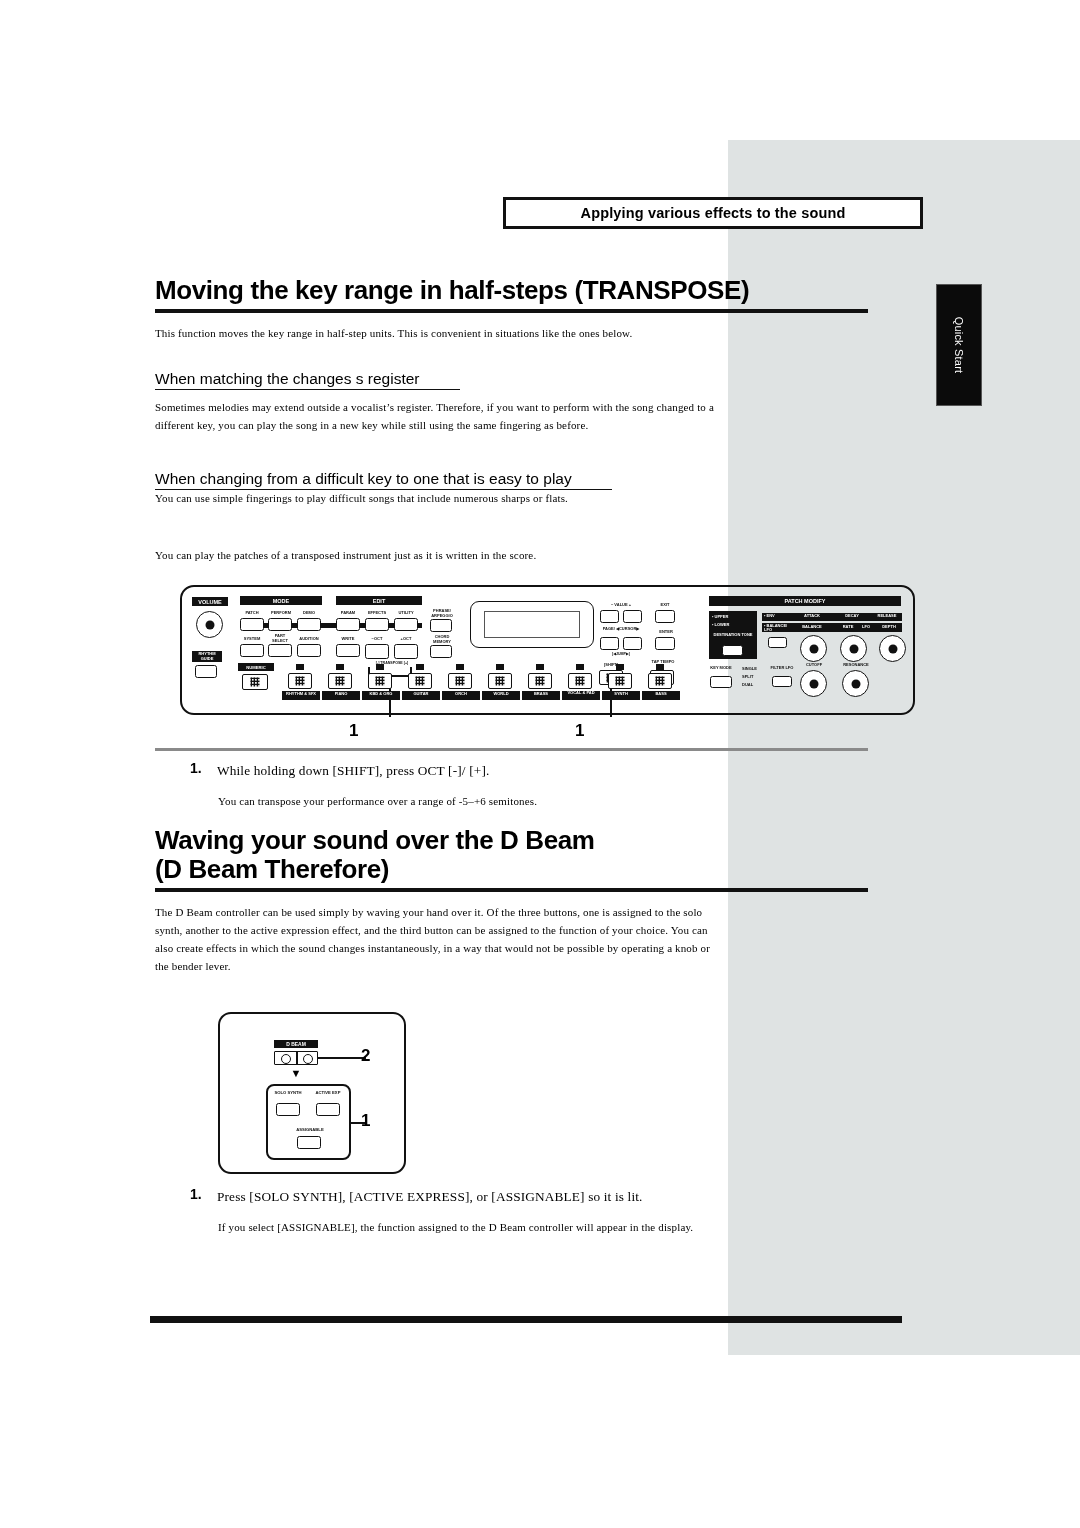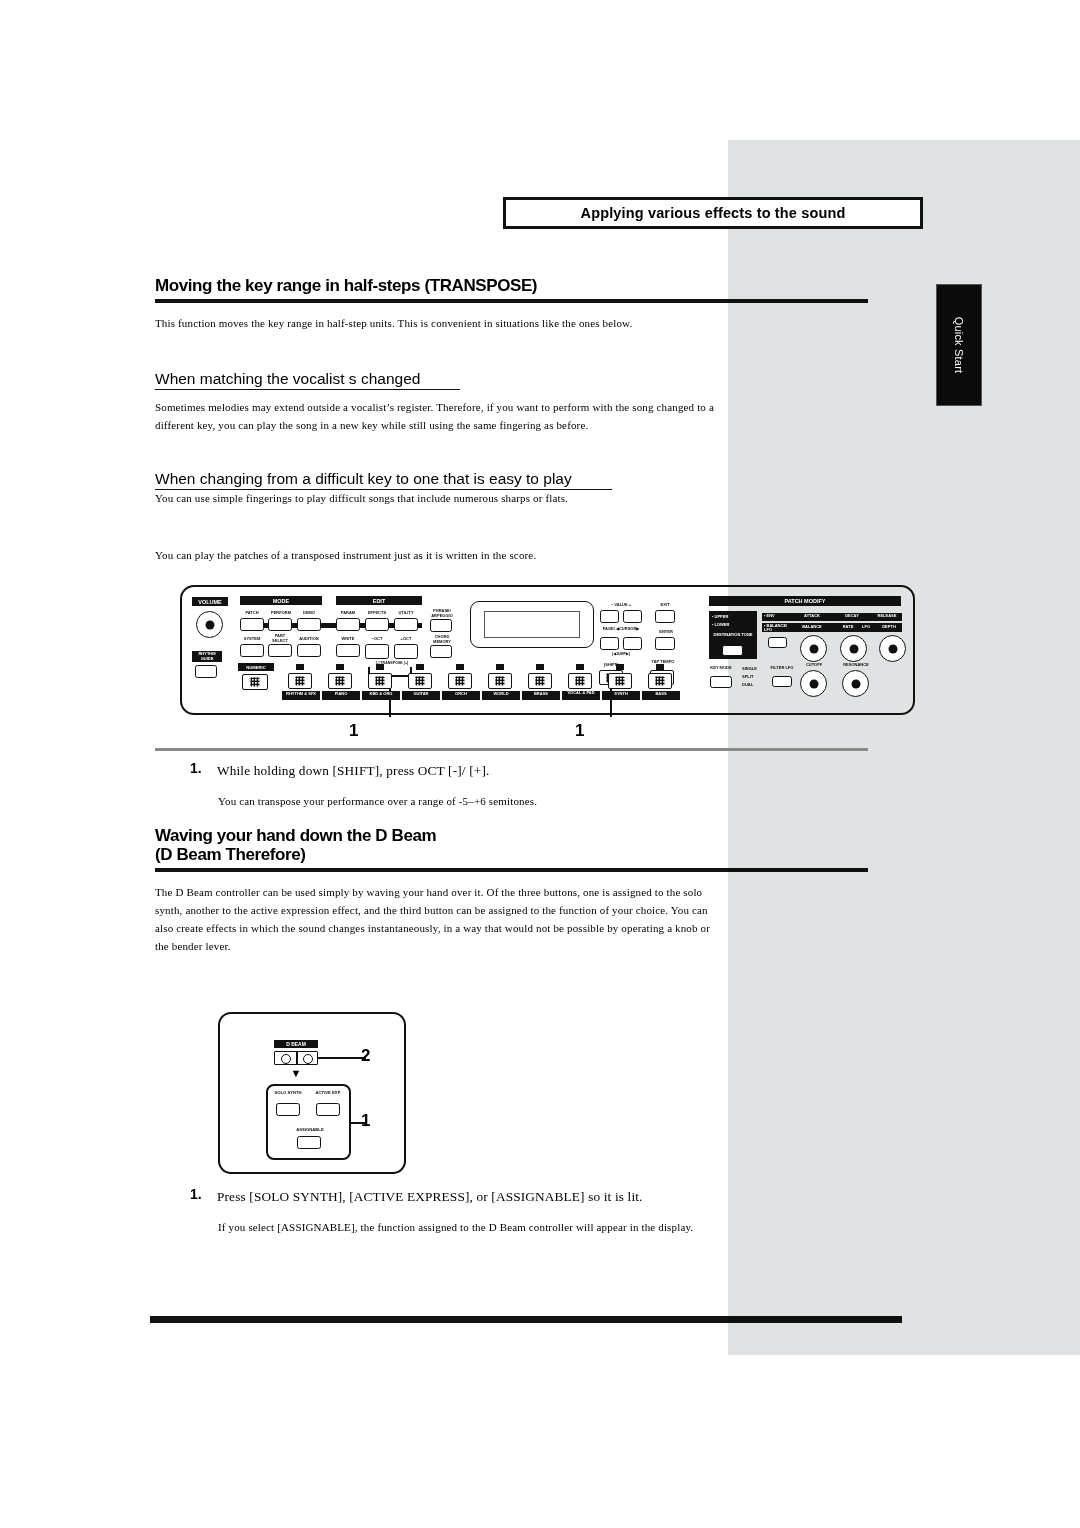--- a/index.html
+++ b/index.html
@@ -19,21 +19,21 @@
   #banner{position:absolute;left:503px;top:197px;width:420px;height:32px;
           background:#fff;border:3px solid #111;box-sizing:border-box;
           display:flex;align-items:center;justify-content:center;}
   #banner span{font-family:"Liberation Sans",sans-serif;font-weight:bold;
           font-size:14.5px;letter-spacing:.15px;}
 
   
   .content{position:absolute;left:155px;top:0;width:713px;}
 
   h1.sec{font-family:"Liberation Sans",sans-serif;font-weight:bold;
-         font-size:17px;letter-spacing:-.4px;margin:0;line-height:1.12;}
+         font-size:26px;letter-spacing:-.4px;margin:0;line-height:1.12;}
   .rule-thick{height:4px;background:#111;margin-top:4px;}
 
   h2.sub{font-family:"Liberation Sans",sans-serif;font-weight:normal;
          font-size:15.5px;margin:0;display:inline-block;
          border-bottom:1.6px solid #111;padding-bottom:1px;padding-right:40px;}
 
   p.body{font-size:11px;line-height:1.62;margin:0;text-align:left;
          letter-spacing:.15px;}
   .indent{margin-left:63px;}
 
@@ -97,21 +97,21 @@
   <span>Applying various effects to the sound</span>
 </div>
 
 <div class="content" style="top:276px;">
   <h1 class="sec">Moving the key range in half-steps (TRANSPOSE)</h1>
   <div class="rule-thick"></div>
   <p class="body indent" style="margin-top:12px;width:567px;">This function moves the key range in half-step units. This is convenient in situations like the ones below.</p>
 </div>
 
 <div class="content" style="top:370px;">
-  <h2 class="sub">When matching the vocalist s changed</h2>
+  <h2 class="sub">When matching the changes s register</h2>
   <p class="body indent" style="margin-top:9px;width:567px;">Sometimes melodies may extend outside a vocalist’s register. Therefore, if you want to perform with the song changed to a different key, you can play the song in a new key while still using the same fingering as before.</p>
 </div>
 
 <div class="content" style="top:470px;">
   <h2 class="sub">When changing from a difficult key to one that is easy to play</h2>
   <p class="body indent" style="width:600px;">You can use simple fingerings to play difficult songs that include numerous sharps or flats.</p>
 </div>
 
 <div class="content" style="top:522px;">
   <p class="body indent" style="margin-top:25px;width:600px;">You can play the patches of a transposed instrument just as it is written in the score.</p>
@@ -333,21 +333,21 @@
 
 <div class="content" style="top:760px;">
   <div class="step">
     <div class="step-num">1.</div>
     <div class="step-txt">While holding down [SHIFT], press OCT [-]/ [+].</div>
   </div>
   <p class="body" style="margin-left:63px;margin-top:11px;width:600px;">You can transpose your performance over a range of -5–+6 semitones.</p>
 </div>
 
 <div class="content" style="top:826px;">
-  <h1 class="sec">Waving your hand down the D Beam</h1>
+  <h1 class="sec">Waving your sound over the D Beam</h1>
   <h1 class="sec">(D Beam Therefore)</h1>
   <div class="rule-thick"></div>
   <p class="body indent" style="margin-top:12px;width:567px;">The D Beam controller can be used simply by waving your hand over it. Of the three buttons, one is assigned to the solo synth, another to the active expression effect, and the third button can be assigned to the function of your choice. You can also create effects in which the sound changes instantaneously, in a way that would not be possible by operating a knob or the bender lever.</p>
 </div>
 
 <div id="dbeam-fig">
   <div class="hdrbar" style="left:54px;top:26px;width:44px;height:8px;font-size:5px;">
       <span class="whtxt">D BEAM</span>
     </div>
 

